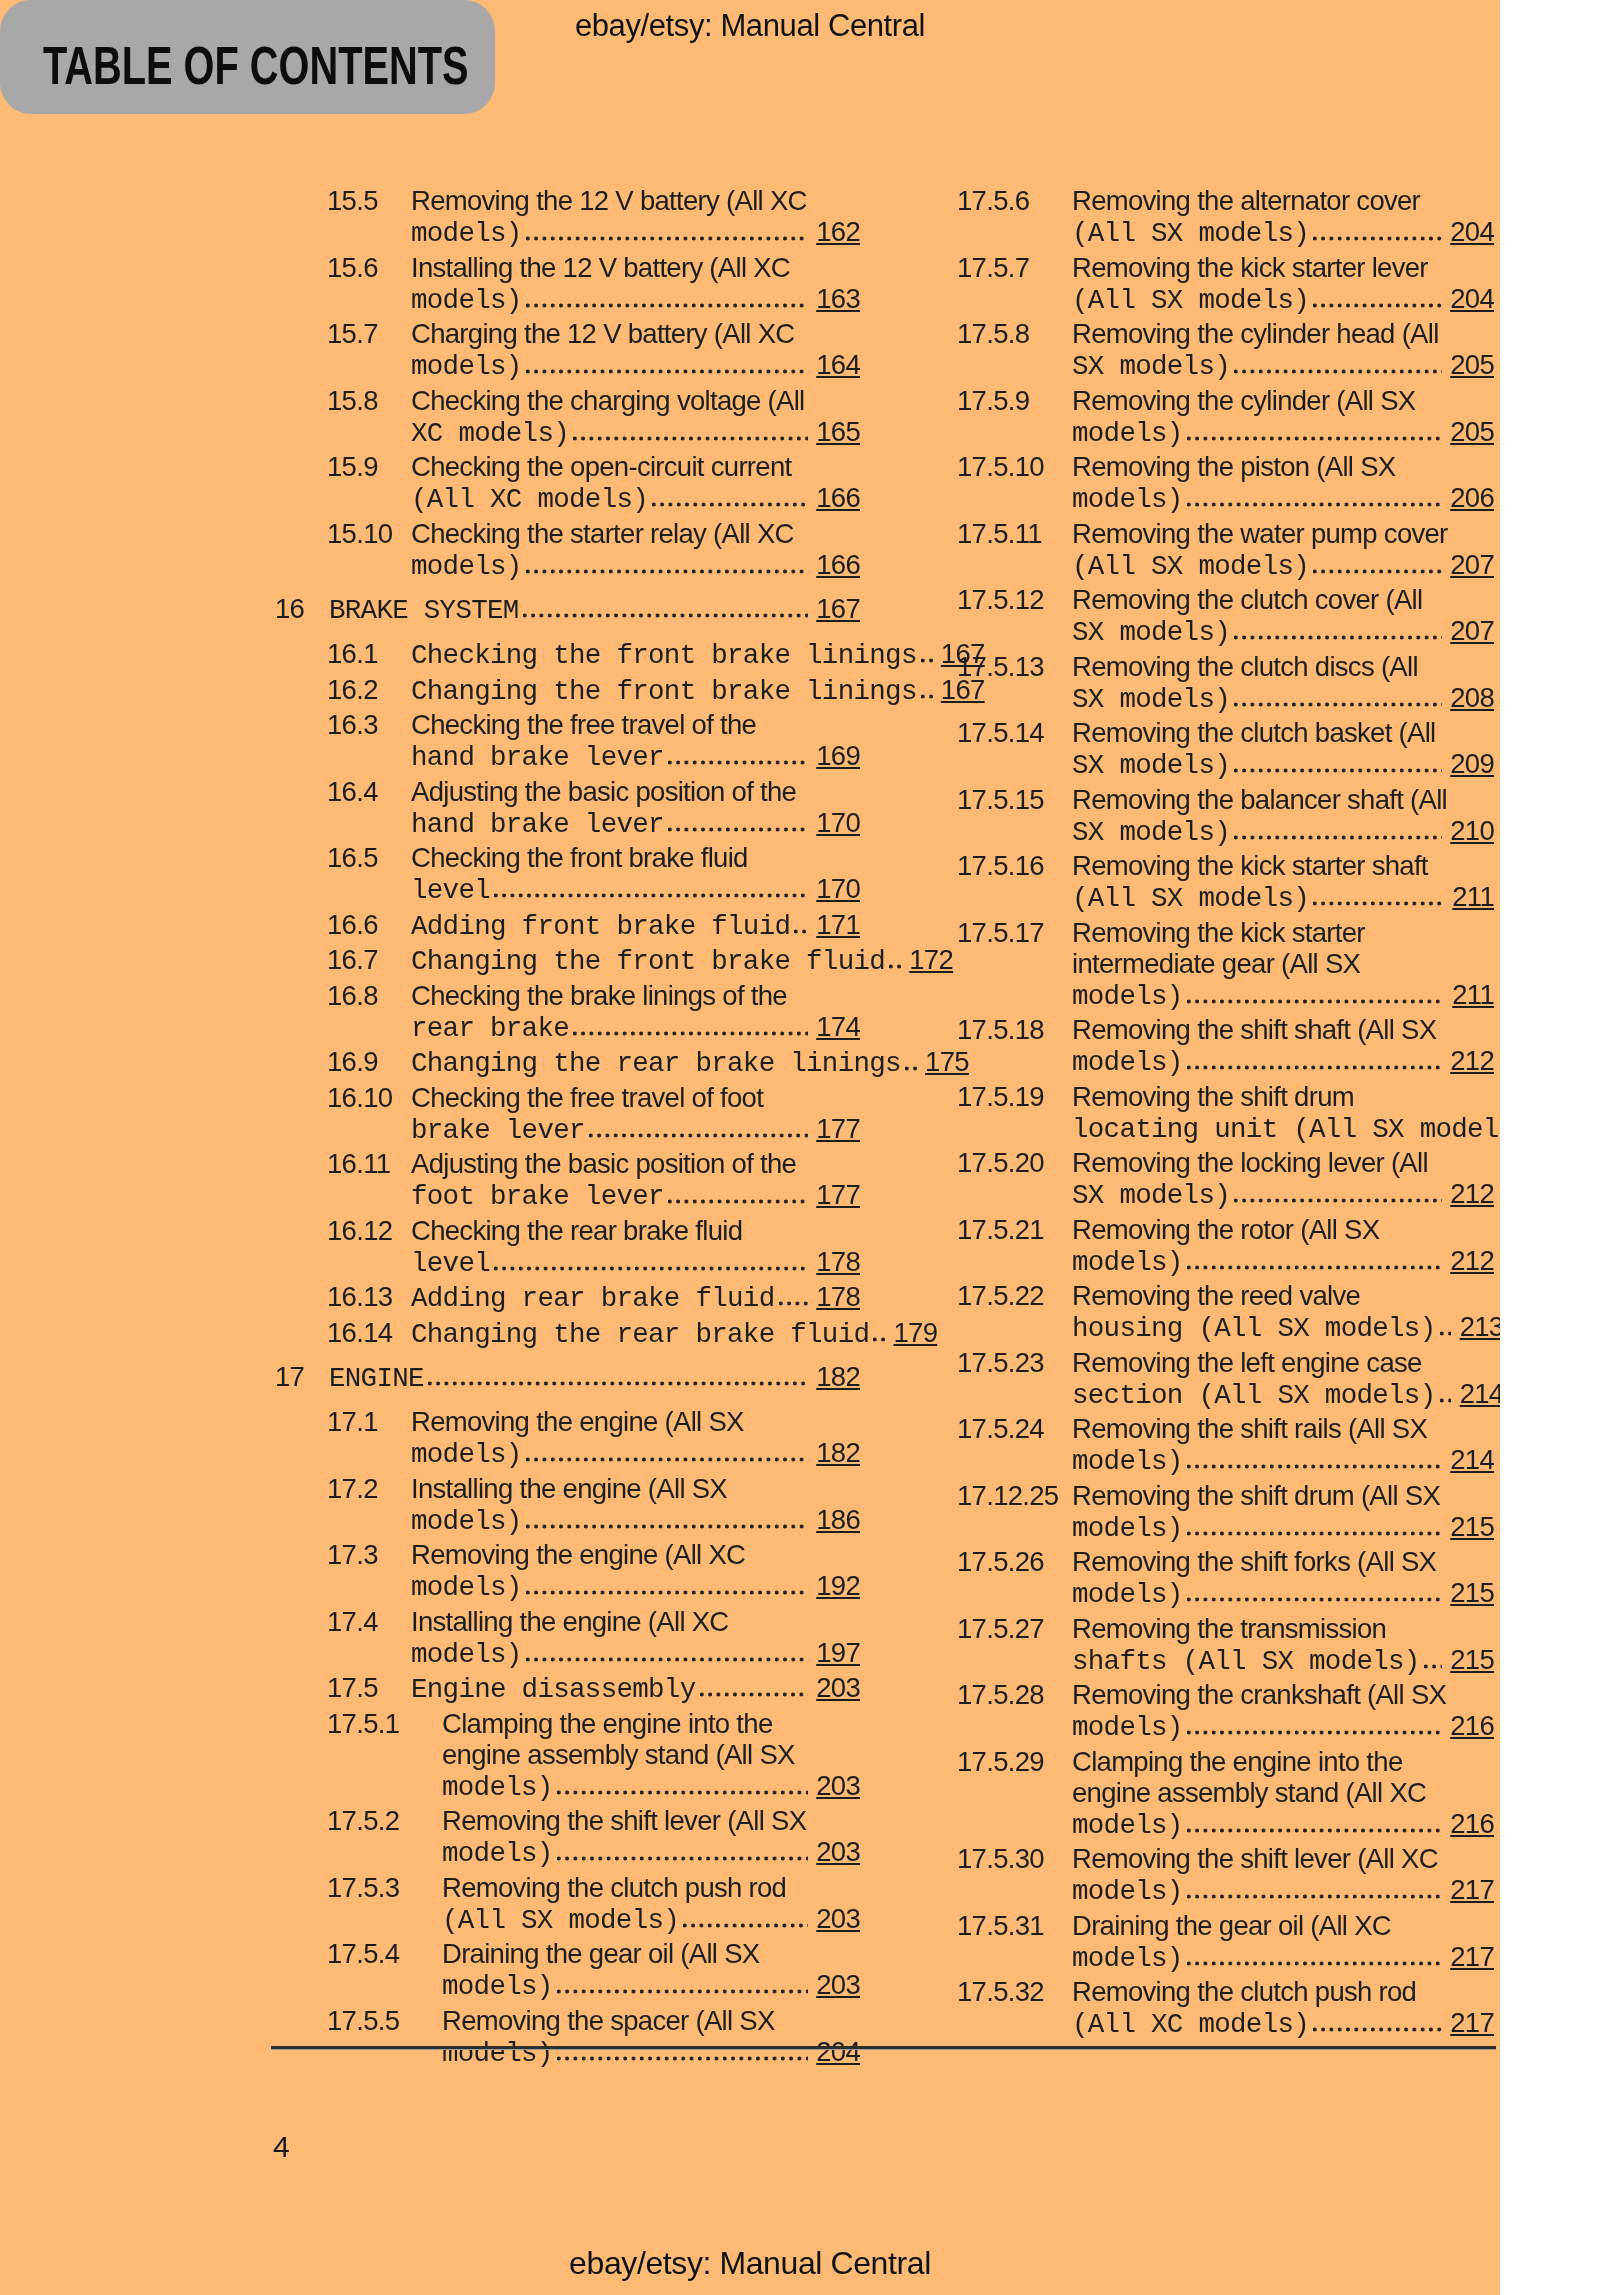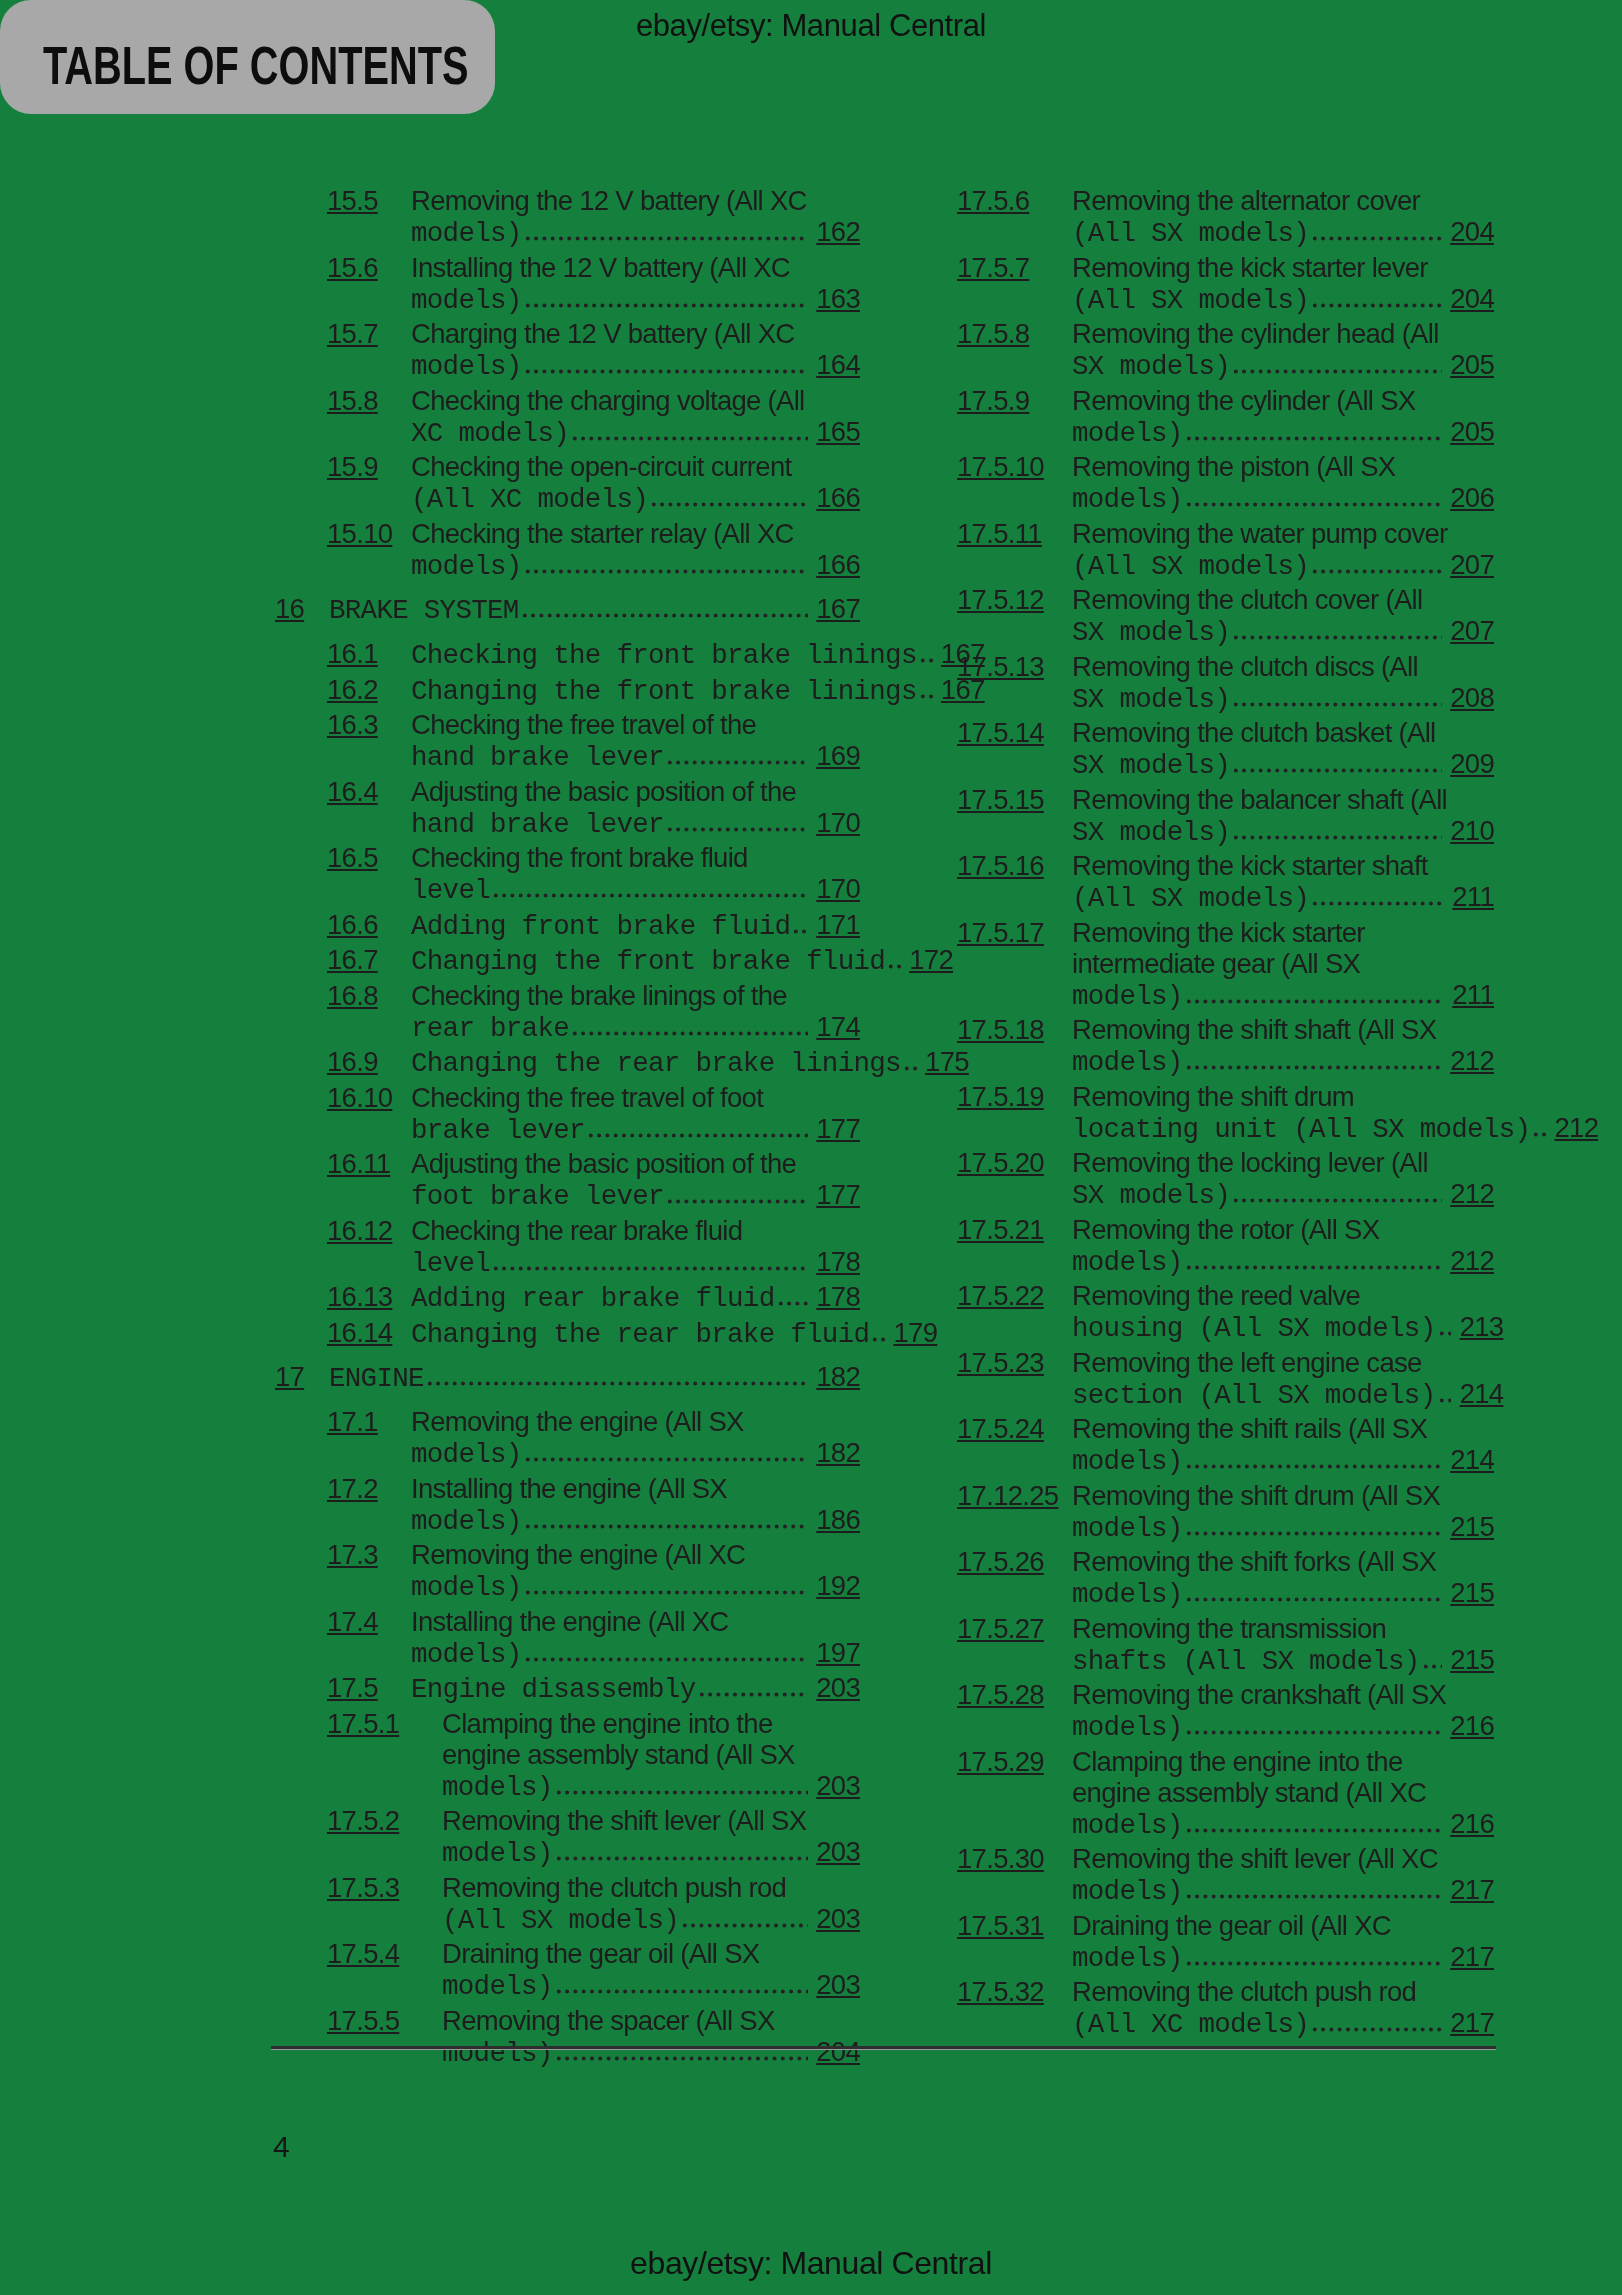--- a/index.html
+++ b/index.html
@@ -1,19 +1,19 @@
 <!DOCTYPE html>
 <html style="font-size:13.3px"><head>
 <meta charset="utf-8">
 <style>
   html,body{margin:0;padding:0;background:#ffffff;}
   .page{
     position:relative;
-    width:1622px;height:2295px;
-    background:#15803d;
+    width:1500px;height:2295px;
+    background:#fdba74;
     font-family:"Liberation Sans","DejaVu Sans",sans-serif;
     color:#1d1d1d;
     overflow:hidden;
   }
   .top-header{
     position:absolute;top:8.3px;left:0;width:100%;
     text-align:center;font-size:31px;letter-spacing:-0.4px;color:#111;
   }
   .title-box{
     position:absolute;top:0;left:0;width:495px;height:114px;
@@ -26,21 +26,21 @@
     letter-spacing:0px;white-space:nowrap;
     transform:scaleX(0.75) translateY(8.3px);transform-origin:left center;
   }
   .col{position:absolute;top:185px;font-size:27.5px;line-height:31px;letter-spacing:-0.7px;}
   .col-left{left:275px;width:585px;}
   .col-right{left:957px;width:537px;}
   .entry{display:flex;margin-bottom:2.5px;}
   .entry.lvl1{margin-top:11px;margin-bottom:12.5px;}
   .entry.lvl2,.entry.lvl3{padding-left:52px;}
   .col-right .entry.lvl3{padding-left:0;}
-  .num{flex:0 0 auto;white-space:nowrap;text-decoration:underline;}
+  .num{flex:0 0 auto;white-space:nowrap;}
   .lvl1 .num{width:54px;}
   .lvl2 .num{width:84px;}
   .lvl3 .num{width:115px;}
   .ebody{flex:1 1 auto;min-width:0;}
   .tline{white-space:nowrap;}
   .tline.last{display:flex;align-items:baseline;white-space:nowrap;}
   .frag{flex:0 0 auto;font-family:Liberation Mono, monospace;}
   .leader{
     flex:1 1 auto;min-width:11.7px;height:5px;
     margin:0 8.3px 2.5px 4.2px;align-self:baseline;

